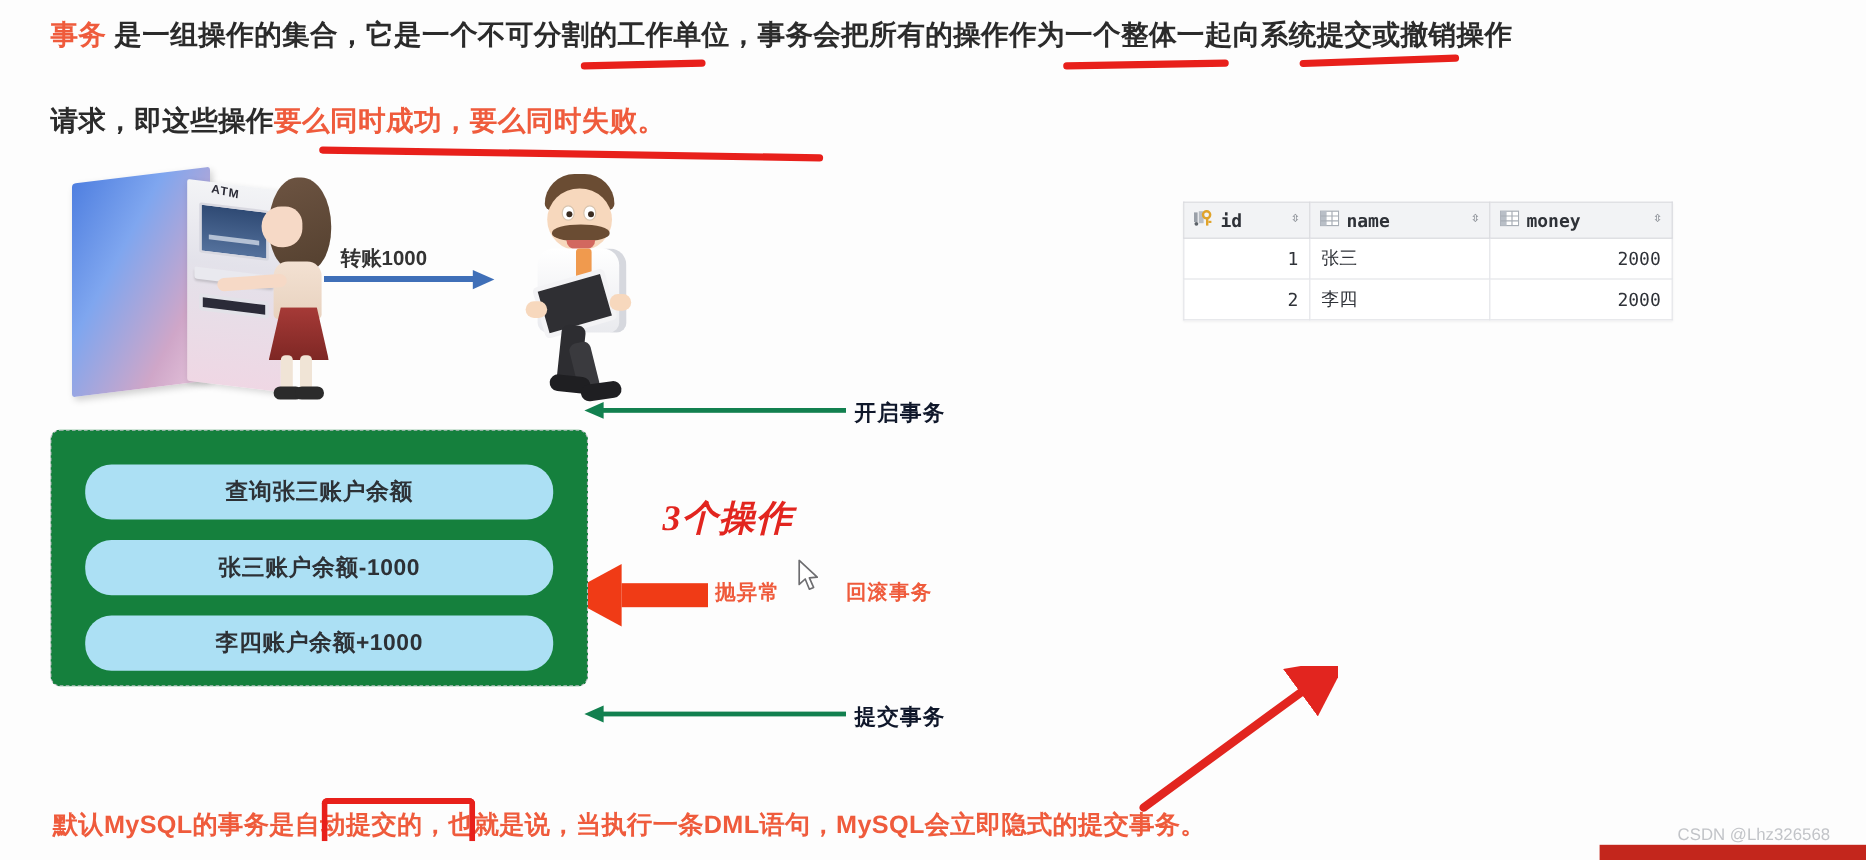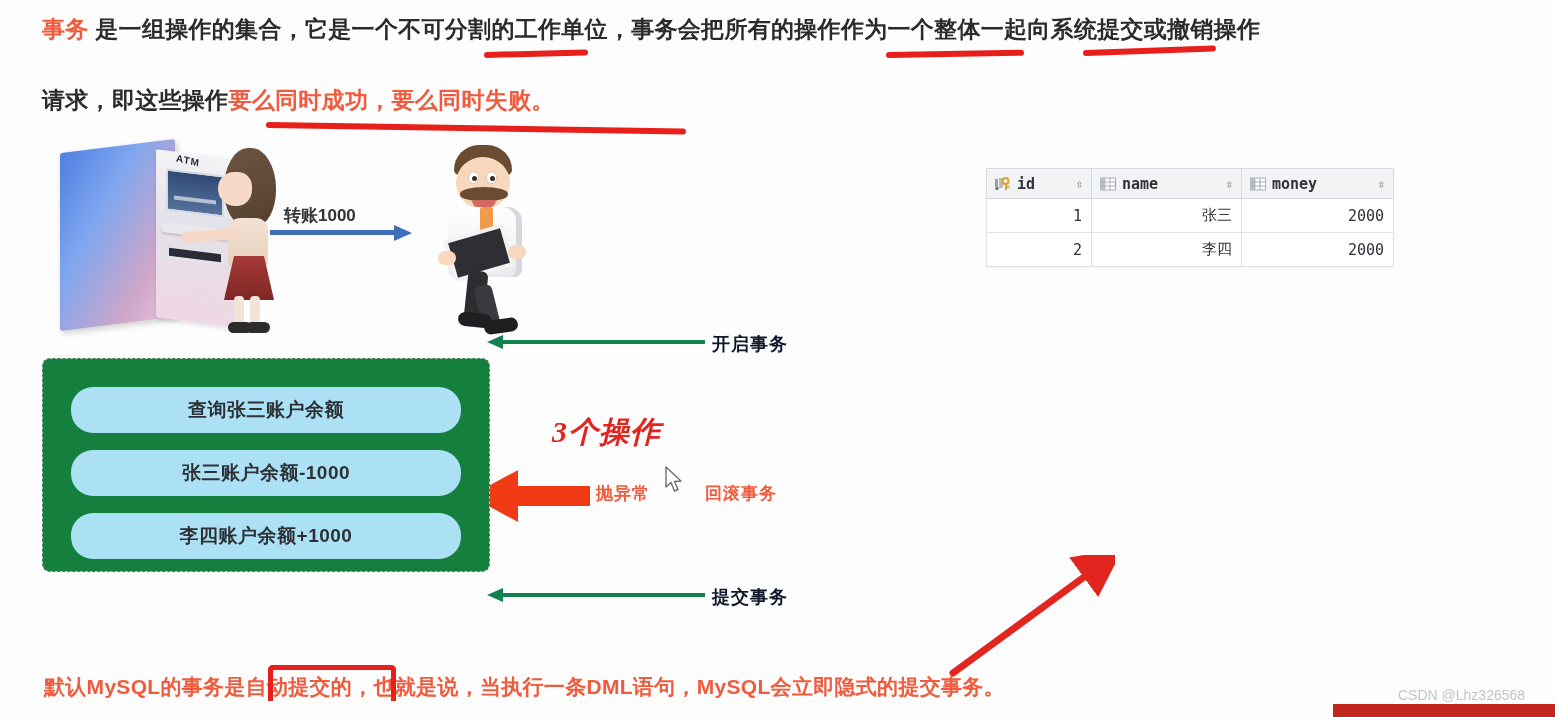--- a/index.html
+++ b/index.html
@@ -234,28 +234,28 @@
   }
   #data-table th {
     background:#f2f3f5; border:1px solid #d9dade;
     font-size:15px; font-weight:700; color:#2f3238;
     padding:5px 8px; height:30px; font-family:"DejaVu Sans Mono","Liberation Mono", monospace;
   }
   #data-table td {
     border:1px solid #e3e4e8; font-size:15px; color:#2f3238;
     padding:5px 9px; height:34px; background:#fff;
   }
-  .th-inner { display:flex; align-items:center; gap:6px; white-space:nowrap; }
+  .th-inner { display:flex; gap:6px; white-space:nowrap; }
   .th-label { flex:1; text-align:left; }
   .sort-ic { color:#8b8f96; font-size:12px; line-height:1; }
   .col-id    { width:105px; }
   .col-name  { width:150px; }
   .col-money { width:152px; }
   .cell-num  { text-align:right; }
-  .cell-txt  { text-align:right; color:#53575e; font-family:Liberation Sans, sans-serif; }
+  .cell-txt  { text-align:left; color:#53575e; font-family:Liberation Sans, sans-serif; }
   .icon-key  { display:inline-block; width:16px; height:14px; position:relative; flex:0 0 auto; }
   .icon-grid { display:inline-block; width:16px; height:14px; position:relative; flex:0 0 auto; }
 
   
   #bottom-line {
     position:absolute; left:44px; top:673px;
     font-size:21px; font-weight:700; color:#ef5b3c;
     white-space:nowrap; letter-spacing:.3px;
   }
 

